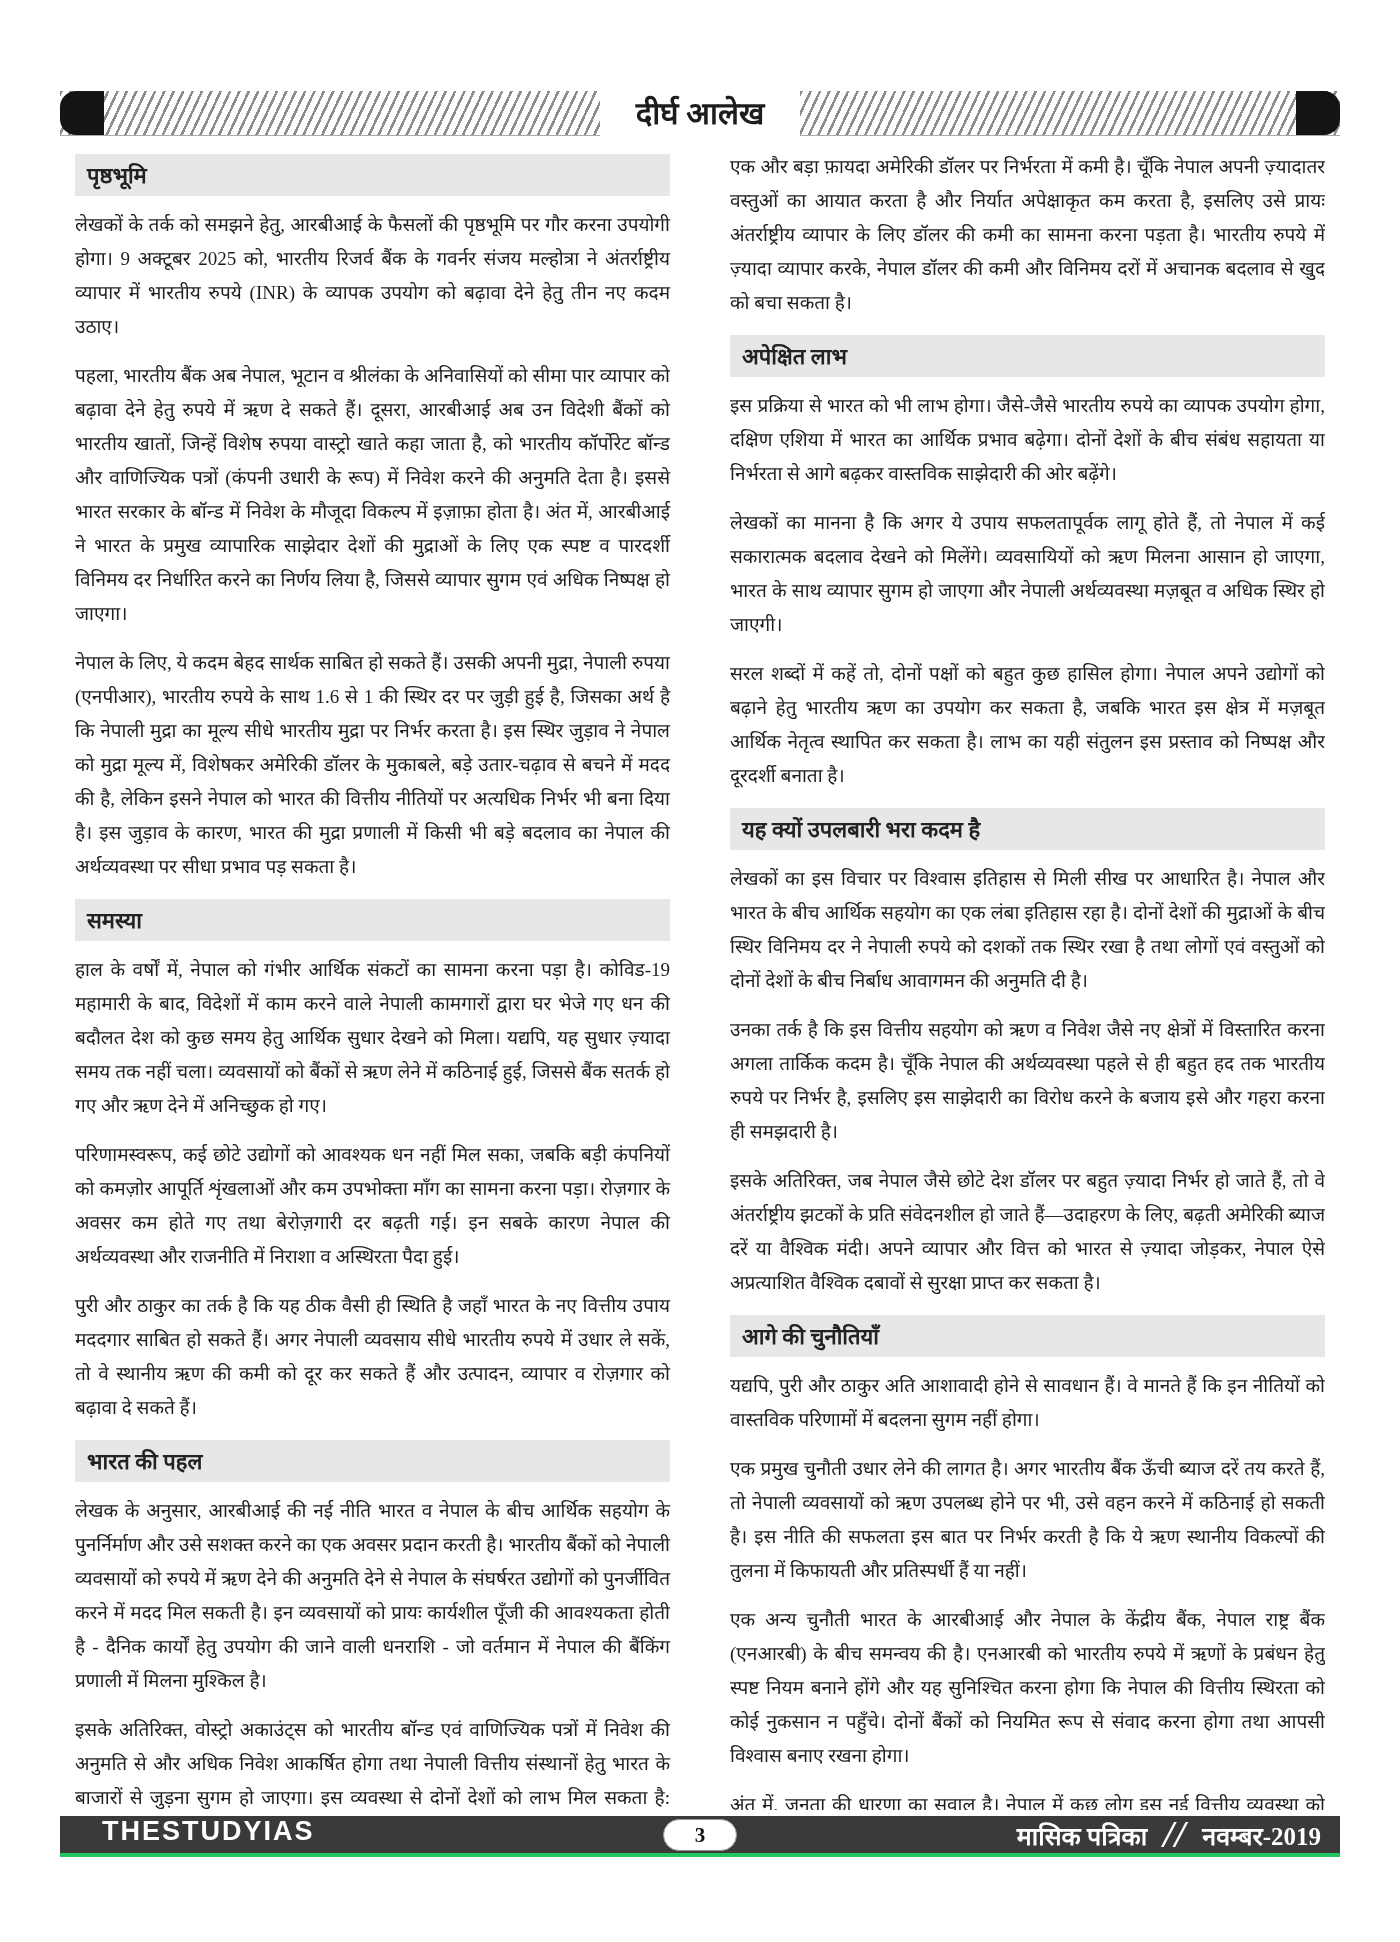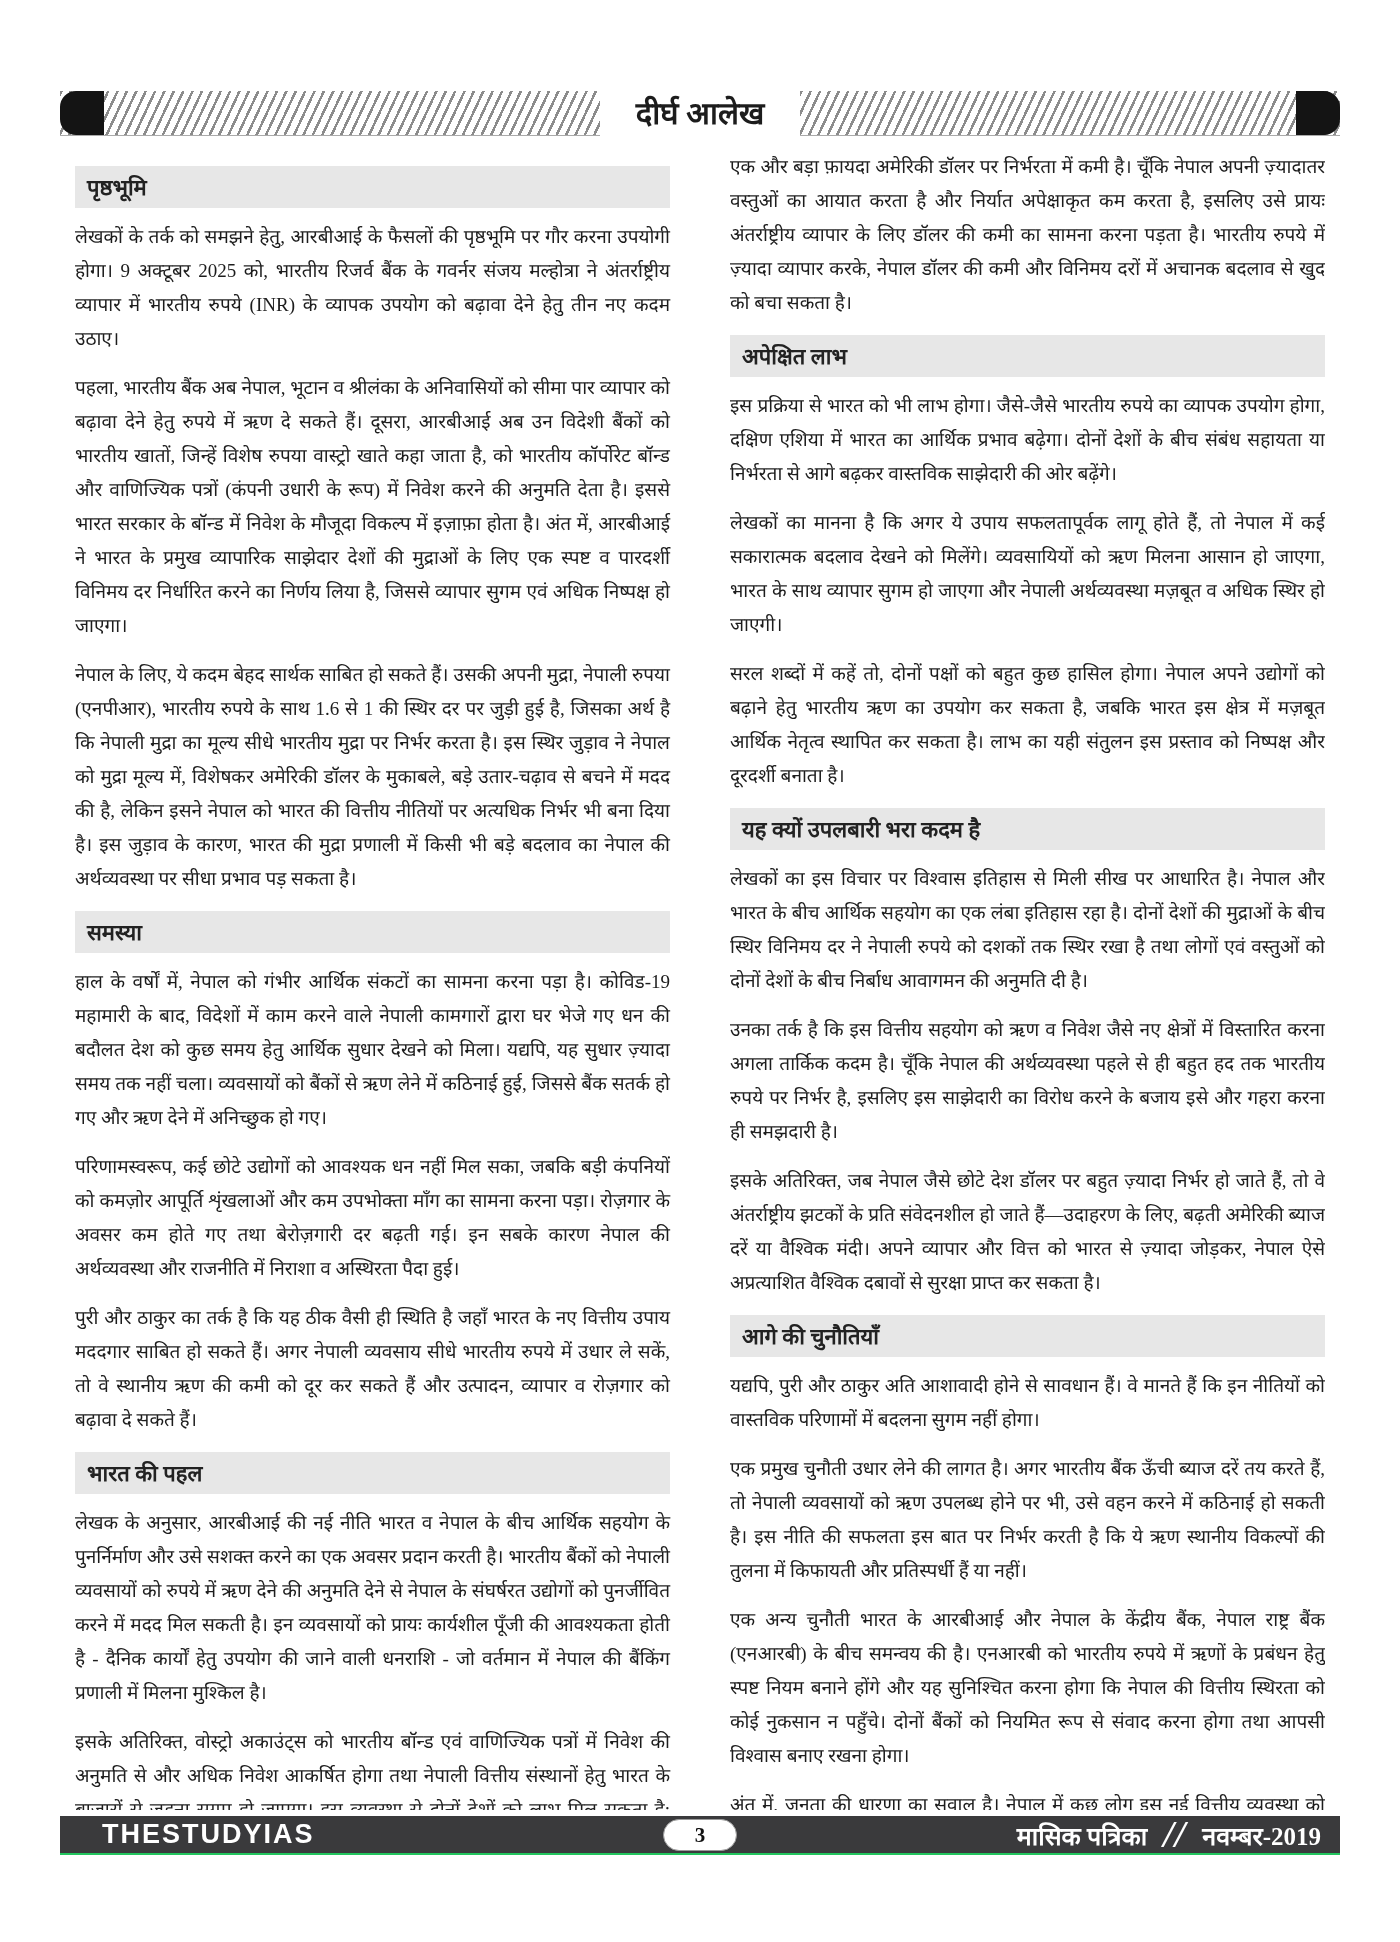--- a/index.html
+++ b/index.html
@@ -37,32 +37,32 @@
     position:absolute;top:150px;left:75px;width:1250px;height:1660px;
     display:flex;gap:60px;overflow:hidden;
   }
   .col{width:595px;}
   .section-heading{
     background:#e7e7e7;
     font-size:22px;font-weight:700;color:#222222;
     padding:5px 12px 7px 12px;
     margin:10px 0 12px 0;
   }
-  .col > .section-heading:first-child{margin-top:16px;}
+  .col > .section-heading:first-child{margin-top:4px;}
   .para{
     font-size:19px;line-height:34px;
     text-align:justify;
     margin:0 0 15px 0;
   }
   
   .footer{
     position:absolute;top:1816px;left:60px;width:1280px;height:37px;
     background:#3a3a3c;
-    display:flex;align-items:center;
-    border-bottom:2px solid #22c55e;
+    display:flex;align-items:flex-start;
+    border-bottom:4px solid #22c55e;
   }
   .footer-brand{
     font-family:"Liberation Sans","DejaVu Sans",sans-serif;
     font-weight:700;font-size:27px;letter-spacing:2px;
     color:#ffffff;padding-left:42px;
   }
   .page-badge{
     position:absolute;left:50%;top:3px;transform:translateX(-50%);
     width:72px;height:30px;background:#ffffff;
     border:1px solid #9a9a9a;border-radius:16px;

